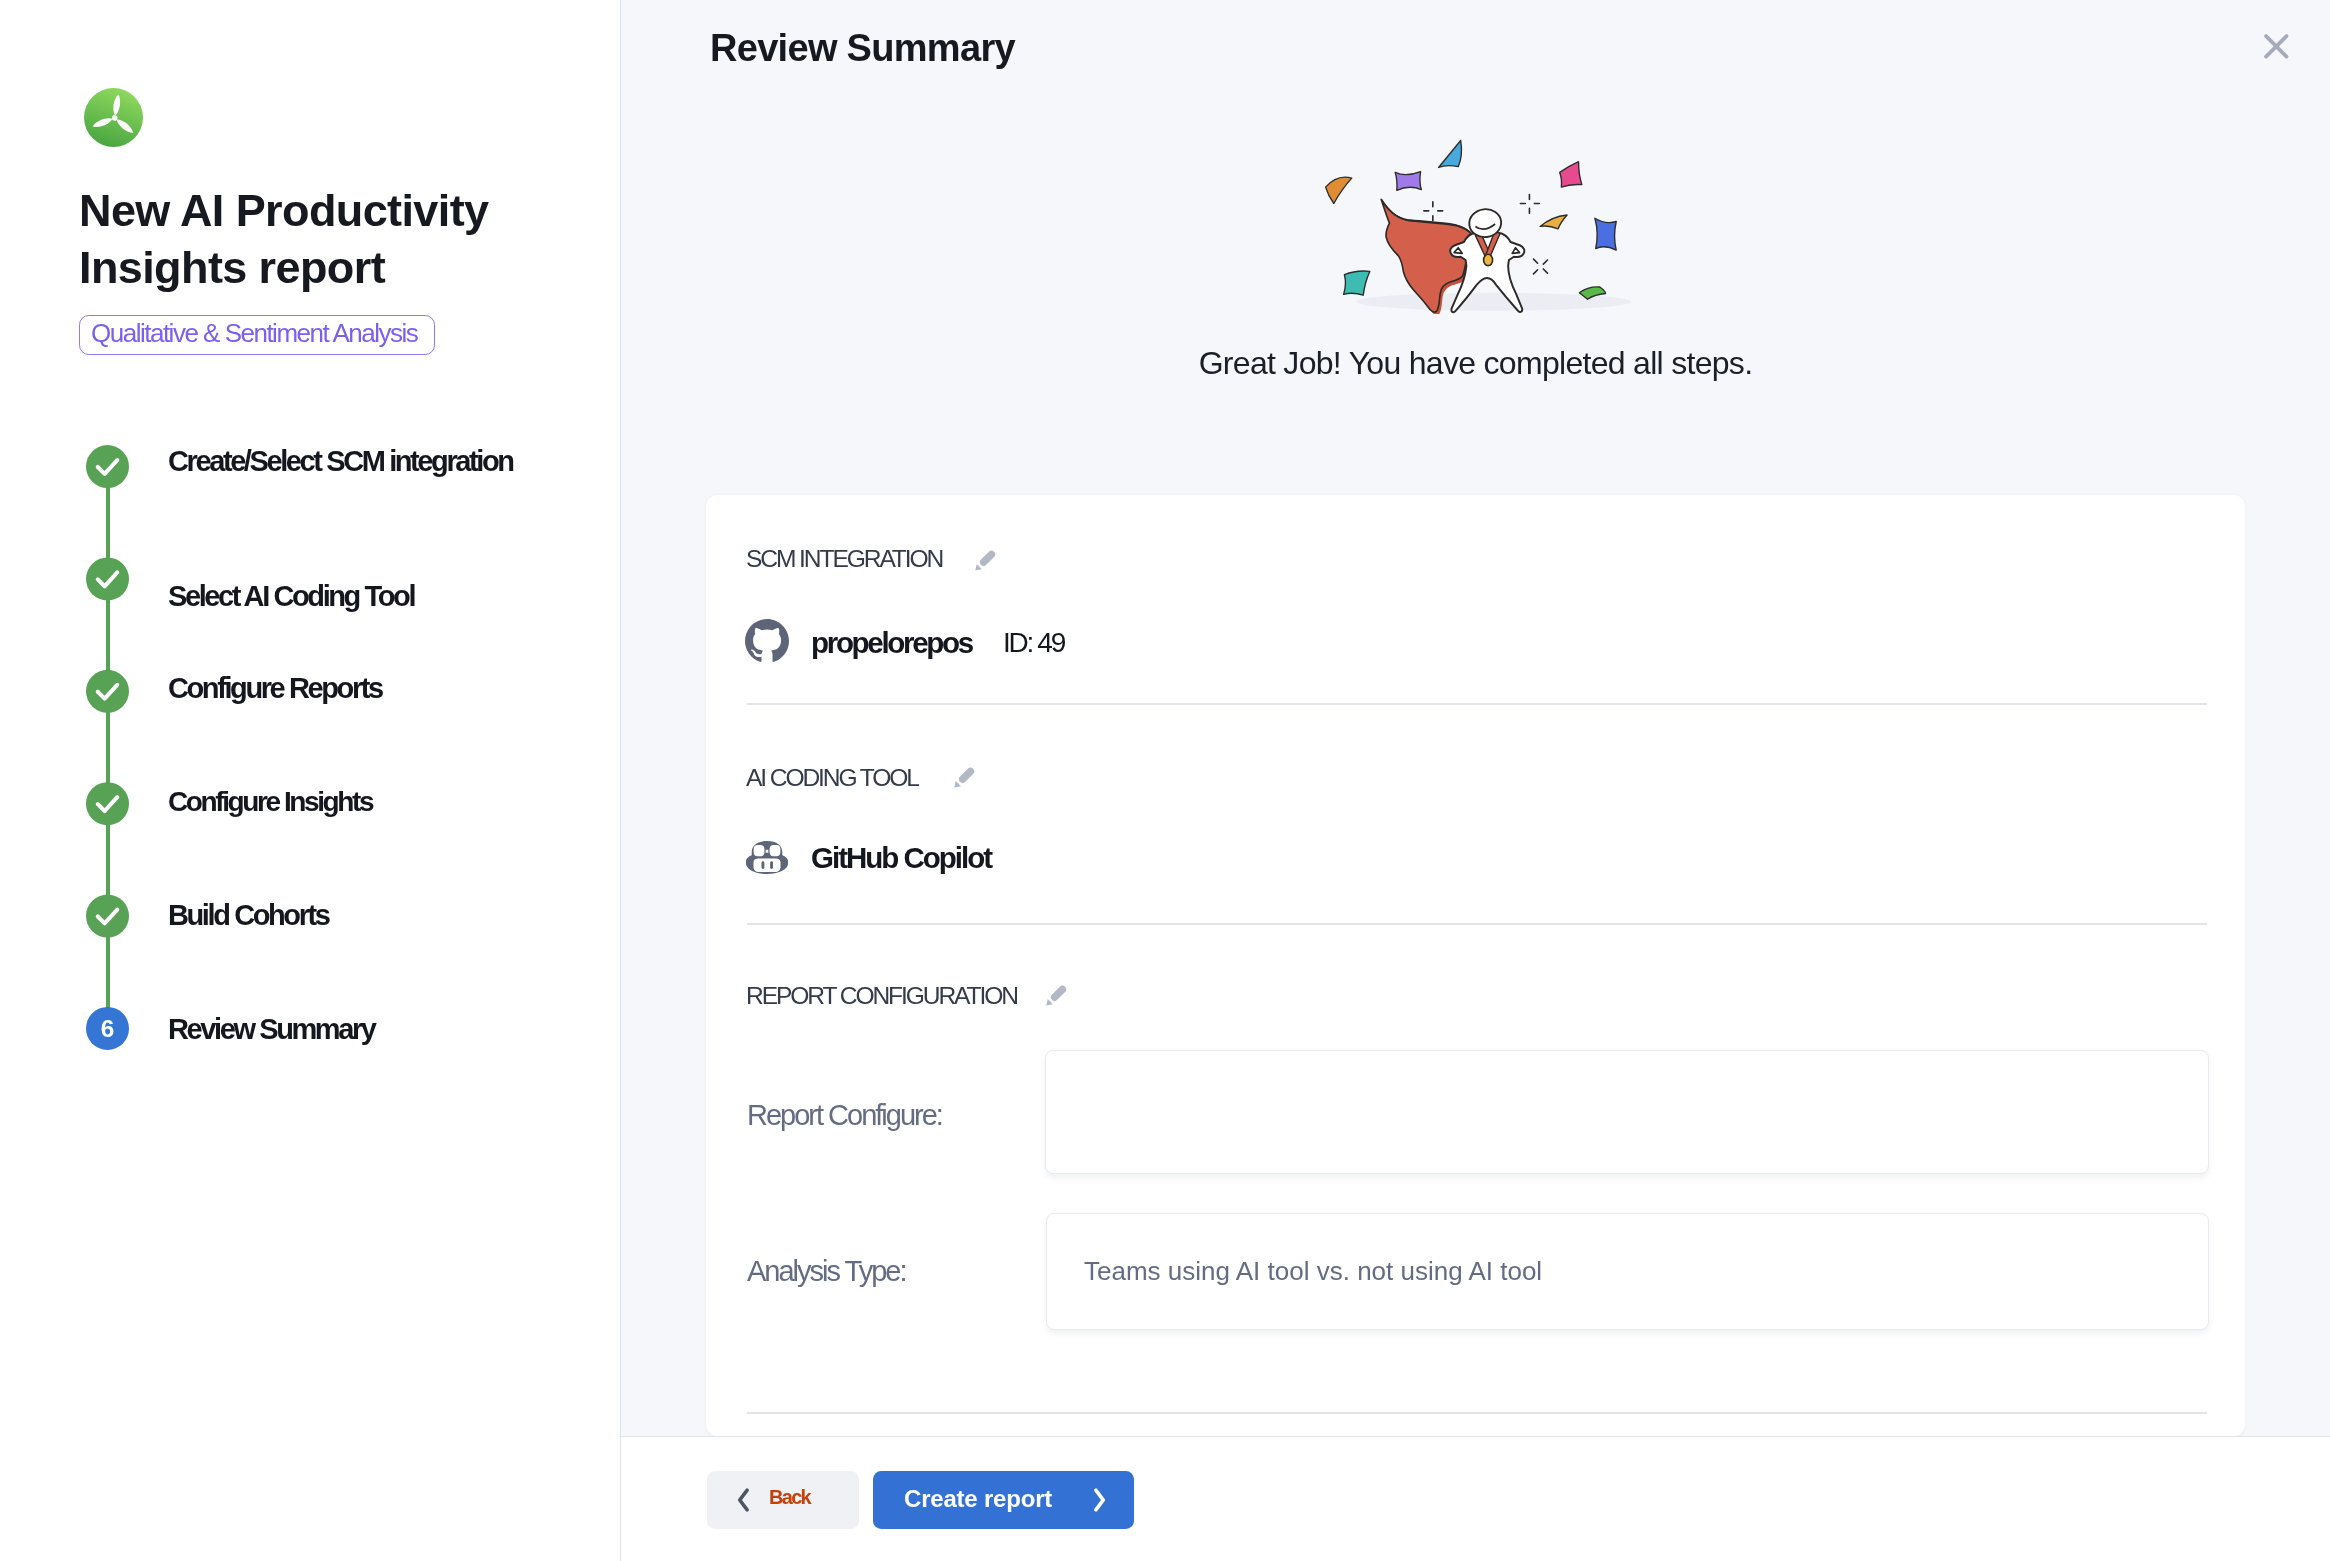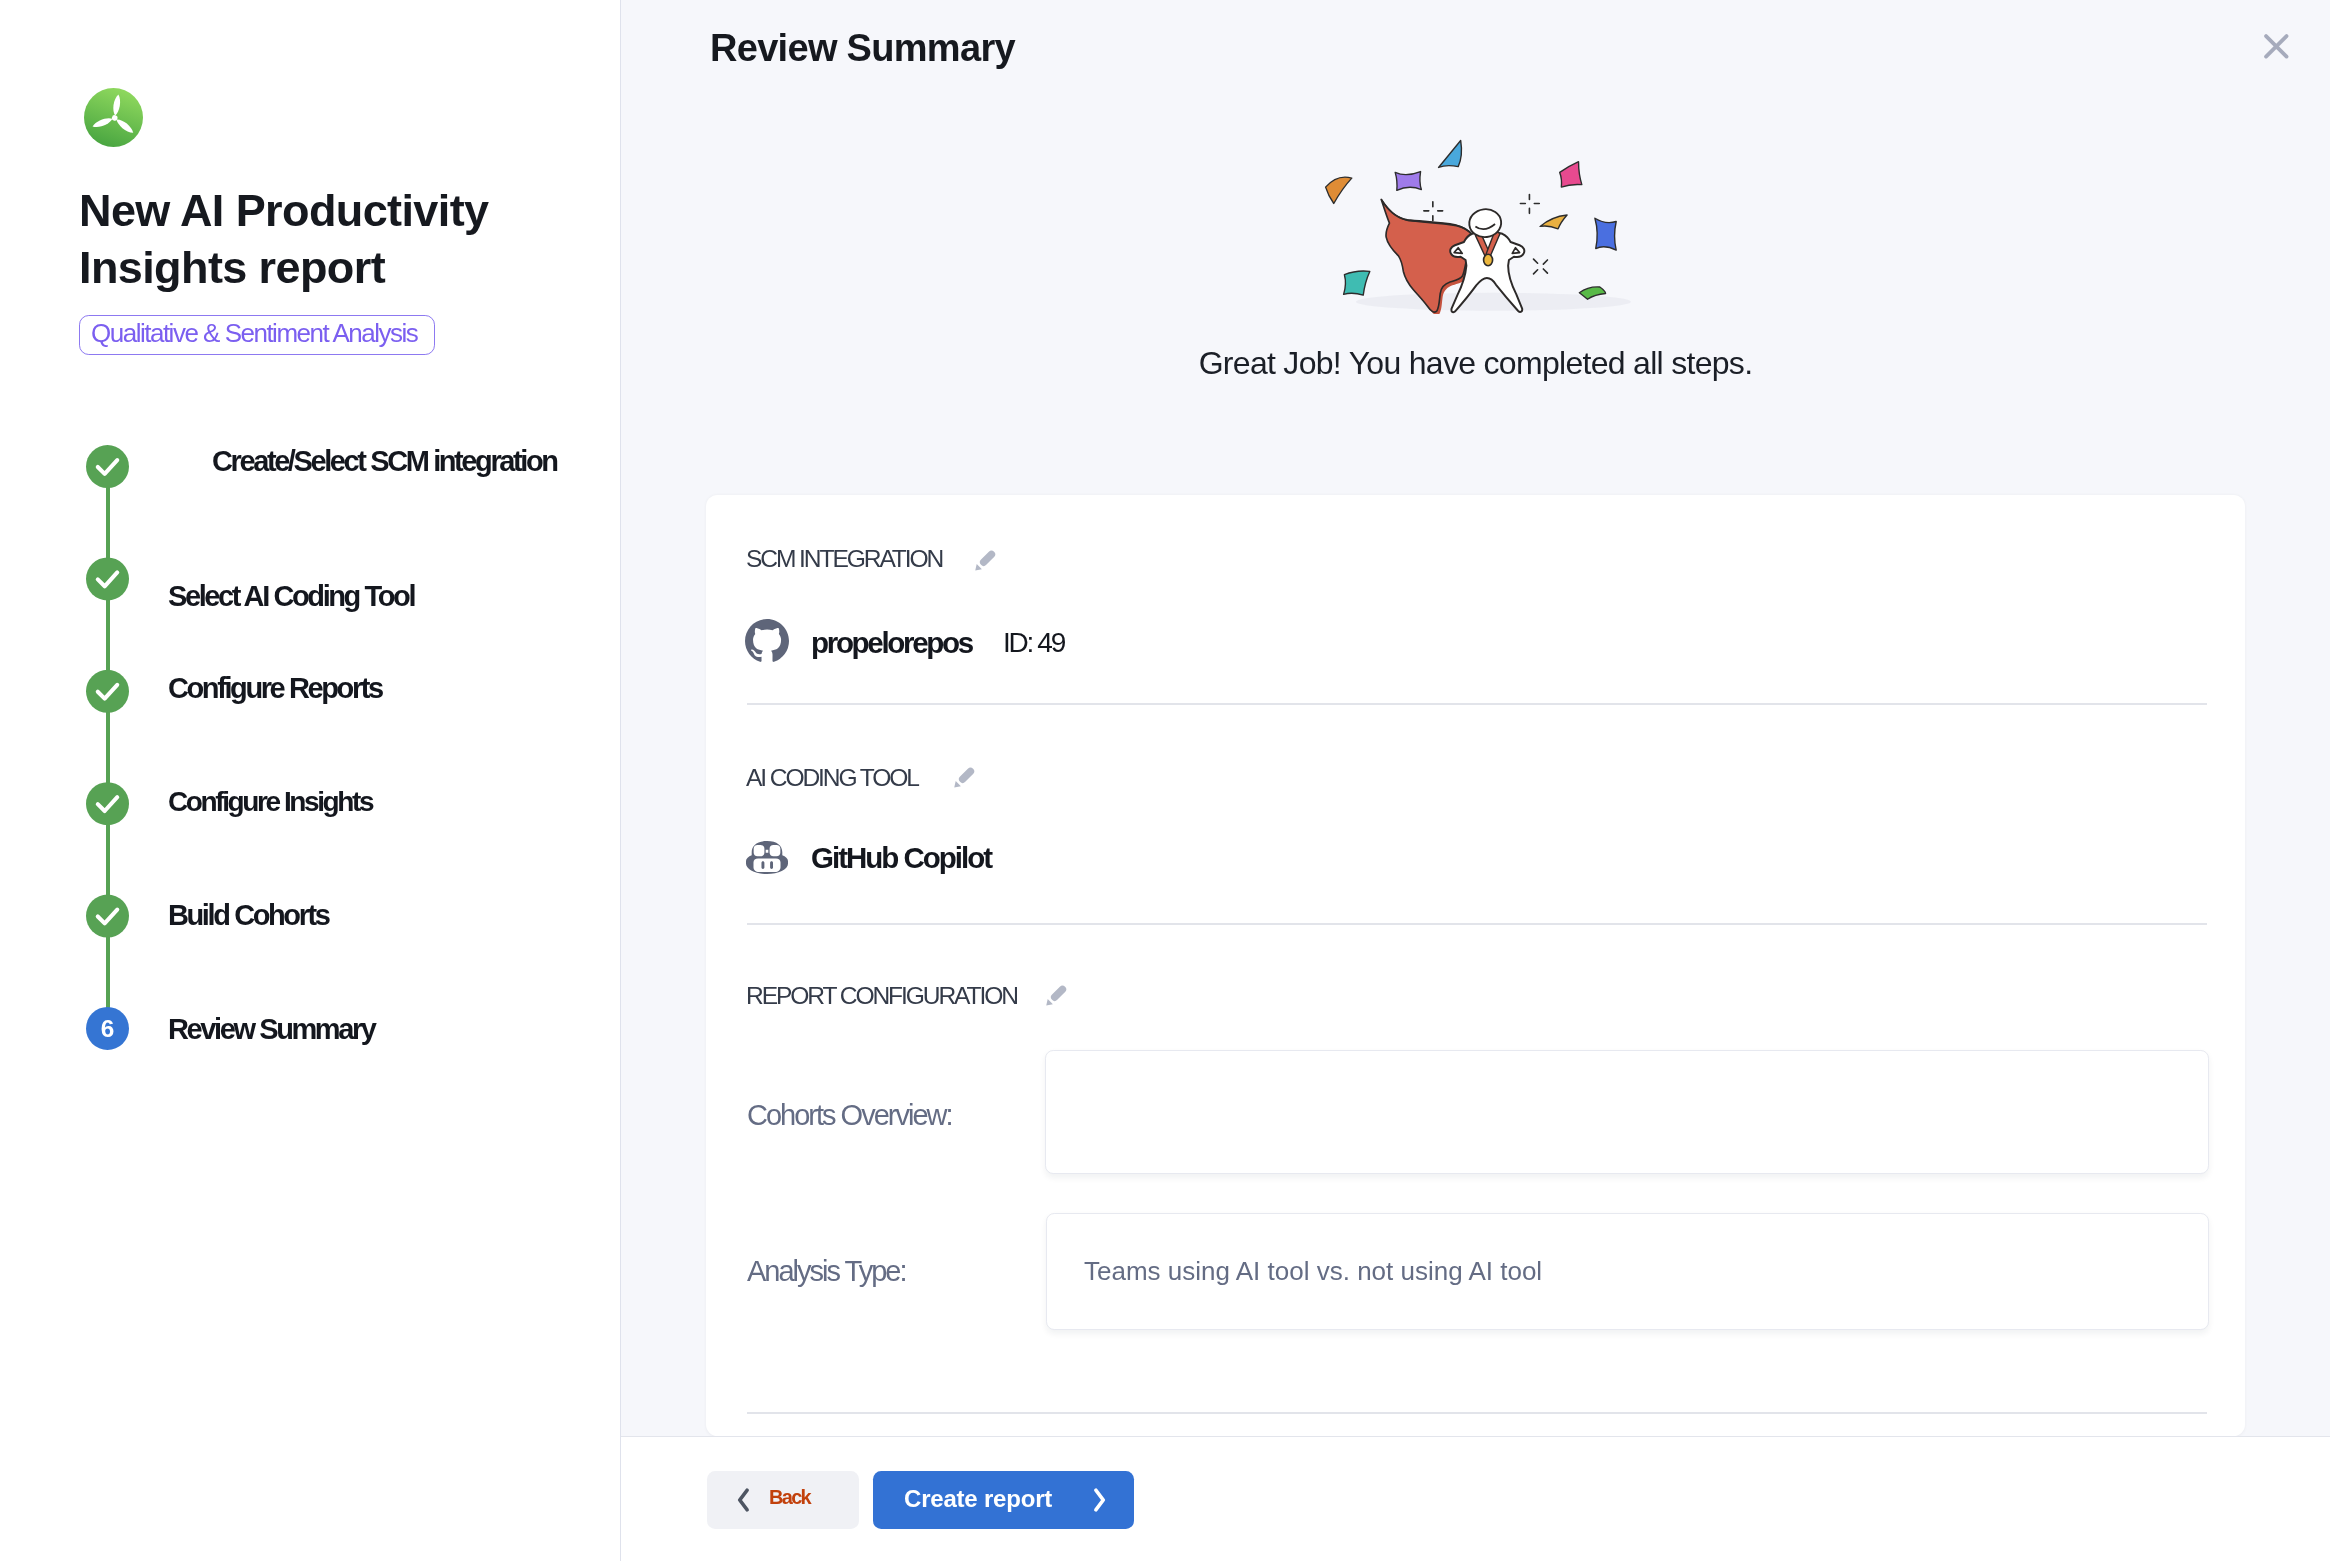--- a/index.html
+++ b/index.html
@@ -49,21 +49,21 @@
     <g fill="none" stroke="#fff" stroke-width="5" stroke-linecap="round" stroke-linejoin="round">
       <path d="M14.5 27 L23 35.5 L38.5 18.5"></path>
       <path d="M14.5 165.5 L23 174 L38.5 157"></path>
       <path d="M14.5 304 L23 312.5 L38.5 295.5"></path>
       <path d="M14.5 442.5 L23 451 L38.5 434"></path>
       <path d="M14.5 581 L23 589.5 L38.5 572.5"></path>
     </g>
     <text x="26.5" y="730" text-anchor="middle" font-family="Liberation Sans, sans-serif" font-size="30" font-weight="bold" fill="#fff">6</text>
   </svg>
 
-  <div class="txt" style="left:168px;top:447px;font-size:29px;font-weight:bold;color:#14171e;letter-spacing:-2.4px;margin-left:44px;">Create/Select SCM integration</div>
+  <div class="txt" style="left:168px;top:447px;font-size:29px;font-weight:bold;color:#14171e;letter-spacing:-2.4px;">Create/Select SCM integration</div>
   <div class="txt" style="left:168px;top:561px;font-size:29px;font-weight:bold;color:#14171e;letter-spacing:-2.4px;margin-top:21px;">Select AI Coding Tool</div>
   <div class="txt" style="left:168px;top:674px;font-size:29px;font-weight:bold;color:#14171e;letter-spacing:-2.4px;">Configure Reports</div>
   <div class="txt" style="left:168px;top:788px;font-size:28px;font-weight:bold;color:#14171e;letter-spacing:-2.4px;">Configure Insights</div>
   <div class="txt" style="left:168px;top:901px;font-size:29px;font-weight:bold;color:#14171e;letter-spacing:-2.4px;">Build Cohorts</div>
   <div class="txt" style="left:168px;top:1015px;font-size:29px;font-weight:bold;color:#14171e;letter-spacing:-2.4px;">Review Summary</div>
 
   <div class="abs" style="left:621px;top:0;width:1709px;height:1562px;background:#f6f7fb;"></div>
 
   <div class="txt" style="left:710px;top:29px;font-size:38px;font-weight:bold;color:#16191f;letter-spacing:-0.7px;">Review Summary</div>
   <svg class="abs" style="left:2264px;top:34px;" width="24.6" height="24.6" viewBox="0 0 30 30">
@@ -184,21 +184,21 @@
   <div class="abs" style="left:747px;top:923px;width:1460px;height:1.6px;background:#e2e4ea;"></div>
 
   <div class="txt" style="left:746px;top:984px;font-size:24.6px;color:#343b49;letter-spacing:-2.1px;">REPORT CONFIGURATION</div>
   <svg class="abs" style="left:1041px;top:982px;" width="29.5" height="28" viewBox="0 0 36 34">
       <g fill="#b3b8c6" transform="rotate(45 18 17)">
         <rect x="13.6" y="1" width="9" height="22.5" rx="4.5"></rect>
         <path d="M13.6,26.5 L22.6,26.5 L18.1,33.5 Z"></path>
       </g>
     </svg>
 
-  <div class="txt" style="left:747px;top:1101px;font-size:29px;color:#646c84;letter-spacing:-2px;">Cohorts Overview:</div>
+  <div class="txt" style="left:747px;top:1101px;font-size:29px;color:#646c84;letter-spacing:-2px;">Report Configure:</div>
   <div class="abs" style="left:1045px;top:1050px;width:1164px;height:124px;background:#fff;border:1.6px solid #e7e9f0;border-radius:8.2px;box-shadow:0 3.3px 6.6px rgba(25,30,50,0.06);"></div>
 
   <div class="txt" style="left:747px;top:1257px;font-size:29px;color:#646c84;letter-spacing:-2px;">Analysis Type:</div>
   <div class="abs" style="left:1046px;top:1213px;width:1163px;height:117px;background:#fff;border:1.6px solid #e7e9f0;border-radius:8.2px;box-shadow:0 3.3px 6.6px rgba(25,30,50,0.06);"></div>
   <div class="txt" style="left:1084px;top:1258px;font-size:26px;color:#646c84;letter-spacing:0px;">Teams using AI tool vs. not using AI tool</div>
 
   <div class="abs" style="left:747px;top:1412px;width:1460px;height:1.6px;background:#e2e4ea;"></div>
 
   <div class="abs" style="left:621px;top:1436px;width:1709px;height:126px;background:#fff;border-top:1.6px solid #e3e5ec;"></div>
   <div class="abs" style="left:707px;top:1471px;width:152px;height:58px;background:#f0f1f5;border-radius:8.2px;"></div>

